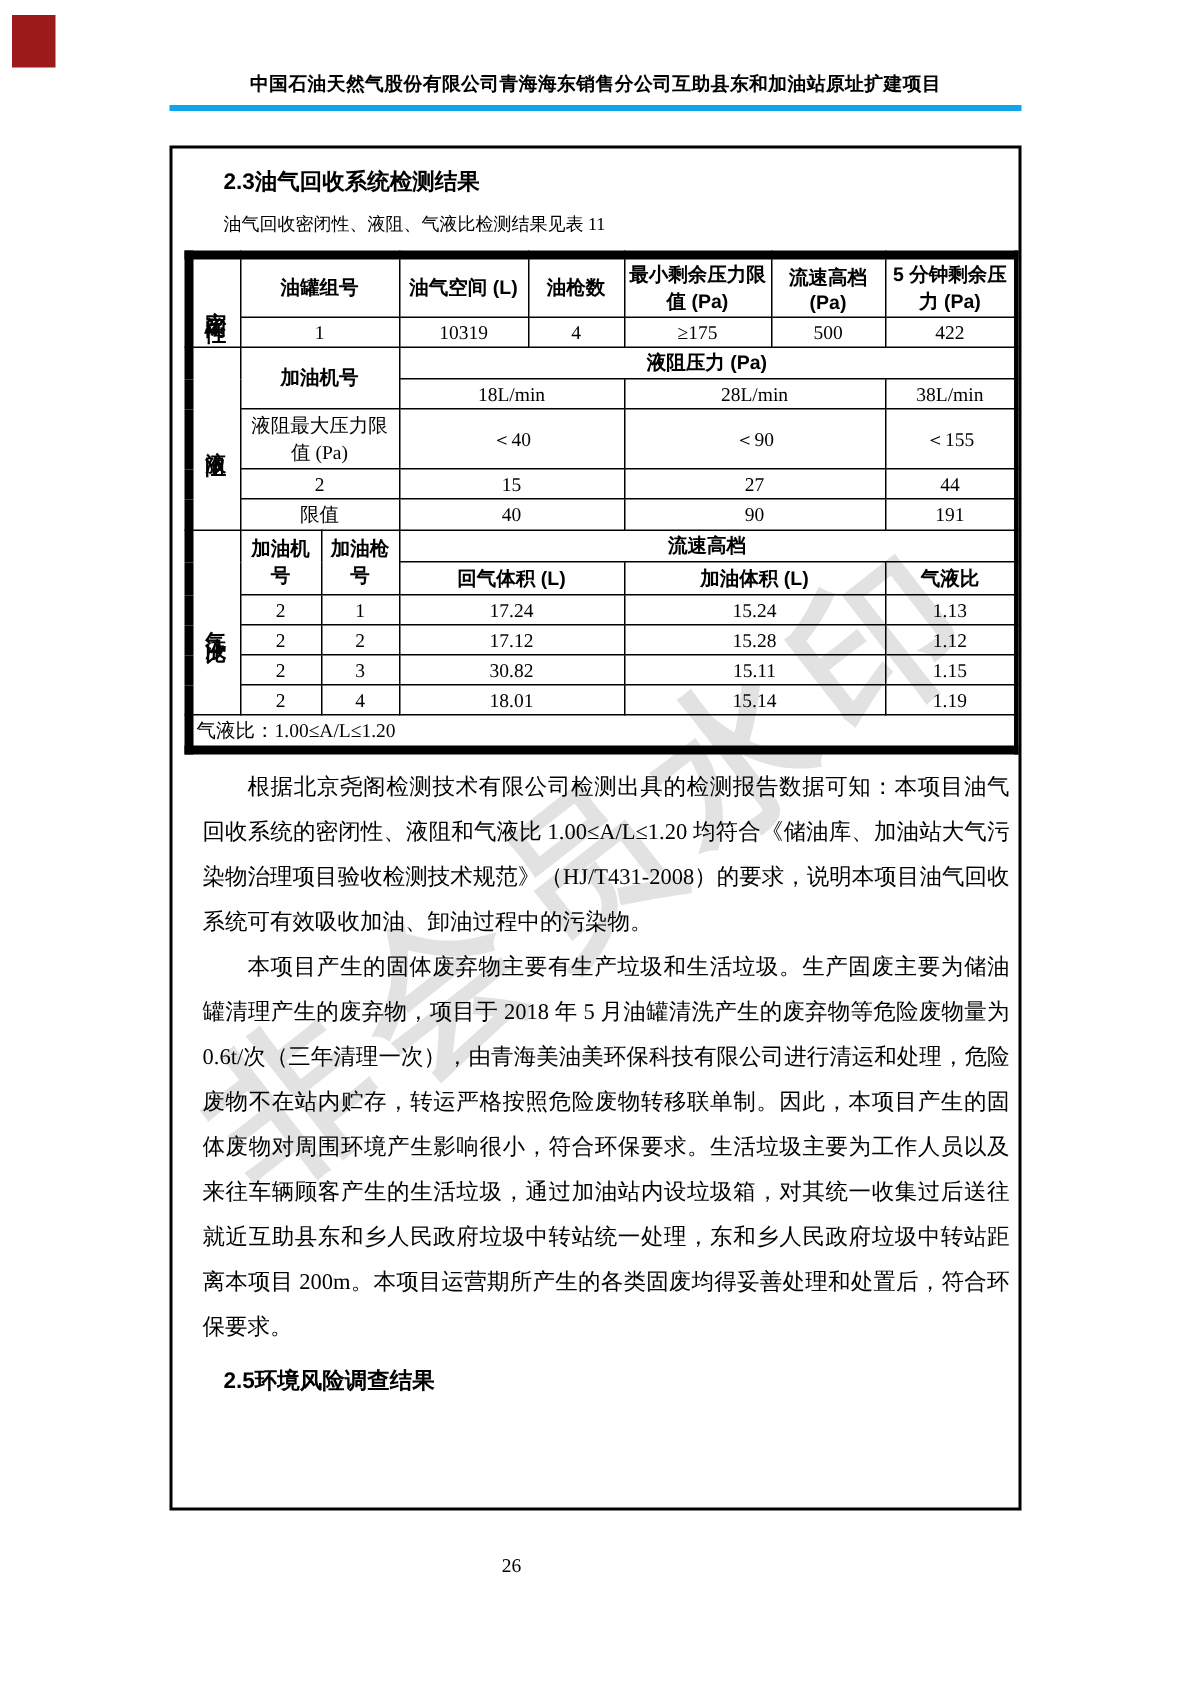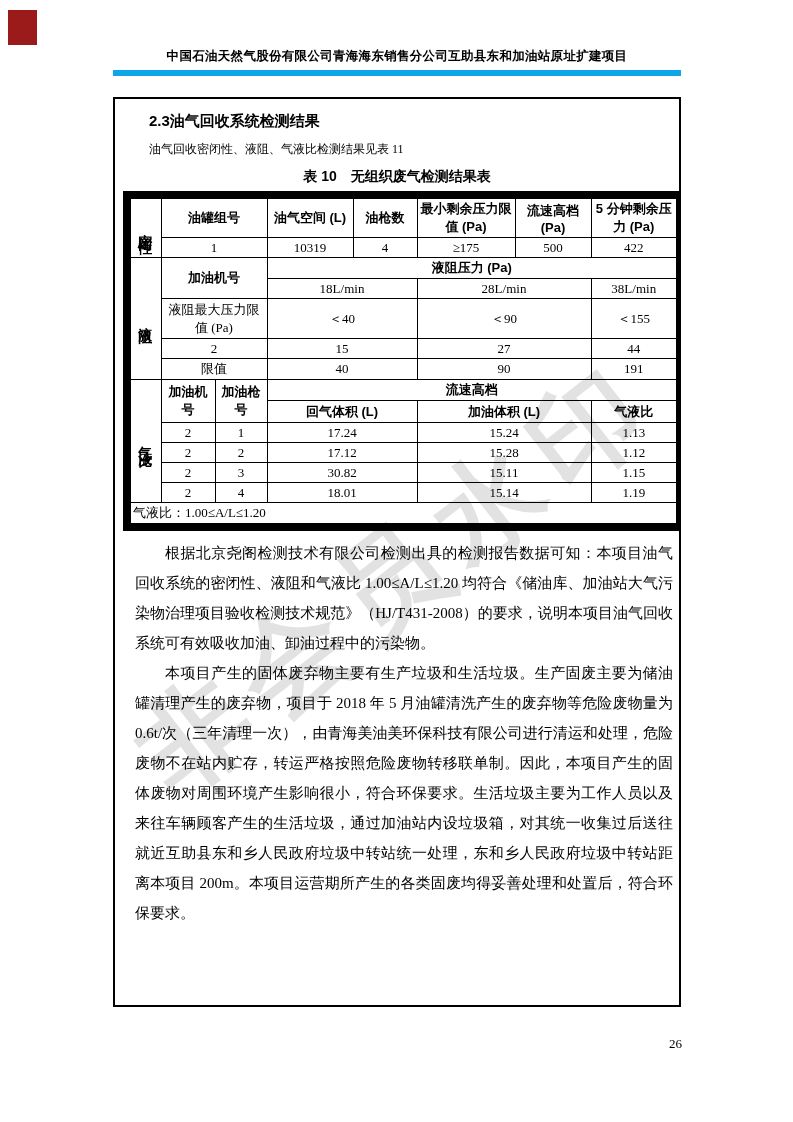--- a/index.html
+++ b/index.html
@@ -15,21 +15,21 @@
     position:absolute; left:50%; top:578px; z-index:0;
     transform:translate(-50%,-50%) rotate(-38deg);
     font-family:"Liberation Sans", sans-serif;
     font-size:108px; font-weight:bold; letter-spacing:16px;
     color:#e2e2e2; white-space:nowrap; user-select:none;
   }
   
   .doc-header {
     position:absolute; left:113px; top:48px; width:568px; z-index:1;
     text-align:center; font-size:12.5px; font-weight:bold; letter-spacing:0.3px;
-    padding-bottom:5px; border-bottom:6px solid #0ea5e9;
+    padding-bottom:5px; border-bottom:4px solid #0ea5e9;
     font-family:"Liberation Sans", sans-serif;
   }
   
   .content-box {
     position:absolute; left:113px; top:97px; width:568px; height:910px; z-index:1;
     border:2px solid #000; padding:11px 6px 16px 6px; overflow:hidden;
   }
   .sec-heading {
     font-family:"Liberation Sans", sans-serif;
     font-weight:bold; font-size:15px; margin:11px 0 10px 28px;
@@ -41,58 +41,57 @@
     font-family:"Liberation Sans", sans-serif;
   }
   table.t10 {
     border-collapse:collapse; margin-left:2px; width:553px;
     font-size:13px; text-align:center; table-layout:fixed;
   }
   table.t10 td {
     border:1px solid #000; padding:1px 2px; vertical-align:middle;
     overflow:hidden;
   }
-  table.t10 { border:8px solid #000000; }
+  table.t10 { border:6px solid #000000; }
   td.hd { font-weight:bold; font-family:"Liberation Sans", sans-serif; }
   td.vlabel {
     font-weight:bold; font-family:"Liberation Sans", sans-serif;
     writing-mode:vertical-rl; text-orientation:upright; letter-spacing:4px;
     font-size:14px;
   }
   tr.r-hd1 { height:36px; }
   tr.r-std { height:20px; }
   tr.r-tall { height:40px; }
   td.vtop { vertical-align:top; }
   td.note-cell { text-align:left; padding-left:6px; height:19px; }
   p.body-par {
     font-size:15px; line-height:30px; text-align:justify;
     text-indent:2em; margin-top:7px;margin-left:14px;
   }
   .page-number {
     position:absolute; left:0; top:1036px; width:682px; z-index:1;
-    text-align:right; font-size:13px;
+    text-align:center; font-size:13px;
   }
 </style>
 </head>
 <body>
 
 <div class="page">
 
   <div class="stamp" style="background: rgb(155, 27, 27);"></div>
 
   <div class="watermark">非会员水印</div>
 
   <div class="doc-header">中国石油天然气股份有限公司青海海东销售分公司互助县东和加油站原址扩建项目</div>
 
   <div class="content-box">
 
     <div class="sec-heading first">2.3油气回收系统检测结果</div>
     <div class="intro-line">油气回收密闭性、液阻、气液比检测结果见表 11</div>
 
-    <div class="table-title">表 10　无组织废气检测结果表</div>
 
     <table class="t10">
       <colgroup>
         <col style="width:34px">
           <col style="width:54px">
           <col style="width:52px">
         <col style="width:86px">
           <col style="width:64px">
           <col style="width:98px">
         <col style="width:76px">
@@ -190,18 +189,19 @@
       <tr>
         <td class="note-cell" colspan="8">气液比：1.00≤A/L≤1.20</td>
       </tr>
     </tbody>
       </table>
 
     <p class="body-par">根据北京尧阁检测技术有限公司检测出具的检测报告数据可知：本项目油气回收系统的密闭性、液阻和气液比 1.00≤A/L≤1.20 均符合《储油库、加油站大气污染物治理项目验收检测技术规范》（HJ/T431-2008）的要求，说明本项目油气回收系统可有效吸收加油、卸油过程中的污染物。</p>
 
     <p class="body-par" style="margin-top:0">本项目产生的固体废弃物主要有生产垃圾和生活垃圾。生产固废主要为储油罐清理产生的废弃物，项目于 2018 年 5 月油罐清洗产生的废弃物等危险废物量为 0.6t/次（三年清理一次），由青海美油美环保科技有限公司进行清运和处理，危险废物不在站内贮存，转运严格按照危险废物转移联单制。因此，本项目产生的固体废物对周围环境产生影响很小，符合环保要求。生活垃圾主要为工作人员以及来往车辆顾客产生的生活垃圾，通过加油站内设垃圾箱，对其统一收集过后送往就近互助县东和乡人民政府垃圾中转站统一处理，东和乡人民政府垃圾中转站距离本项目 200m。本项目运营期所产生的各类固废均得妥善处理和处置后，符合环保要求。</p>
 
+    <div class="sec-heading">2.5环境风险调查结果</div>
 
   </div>
 
   <div class="page-number">26</div>
 
 </div>
 
 </body></html>

